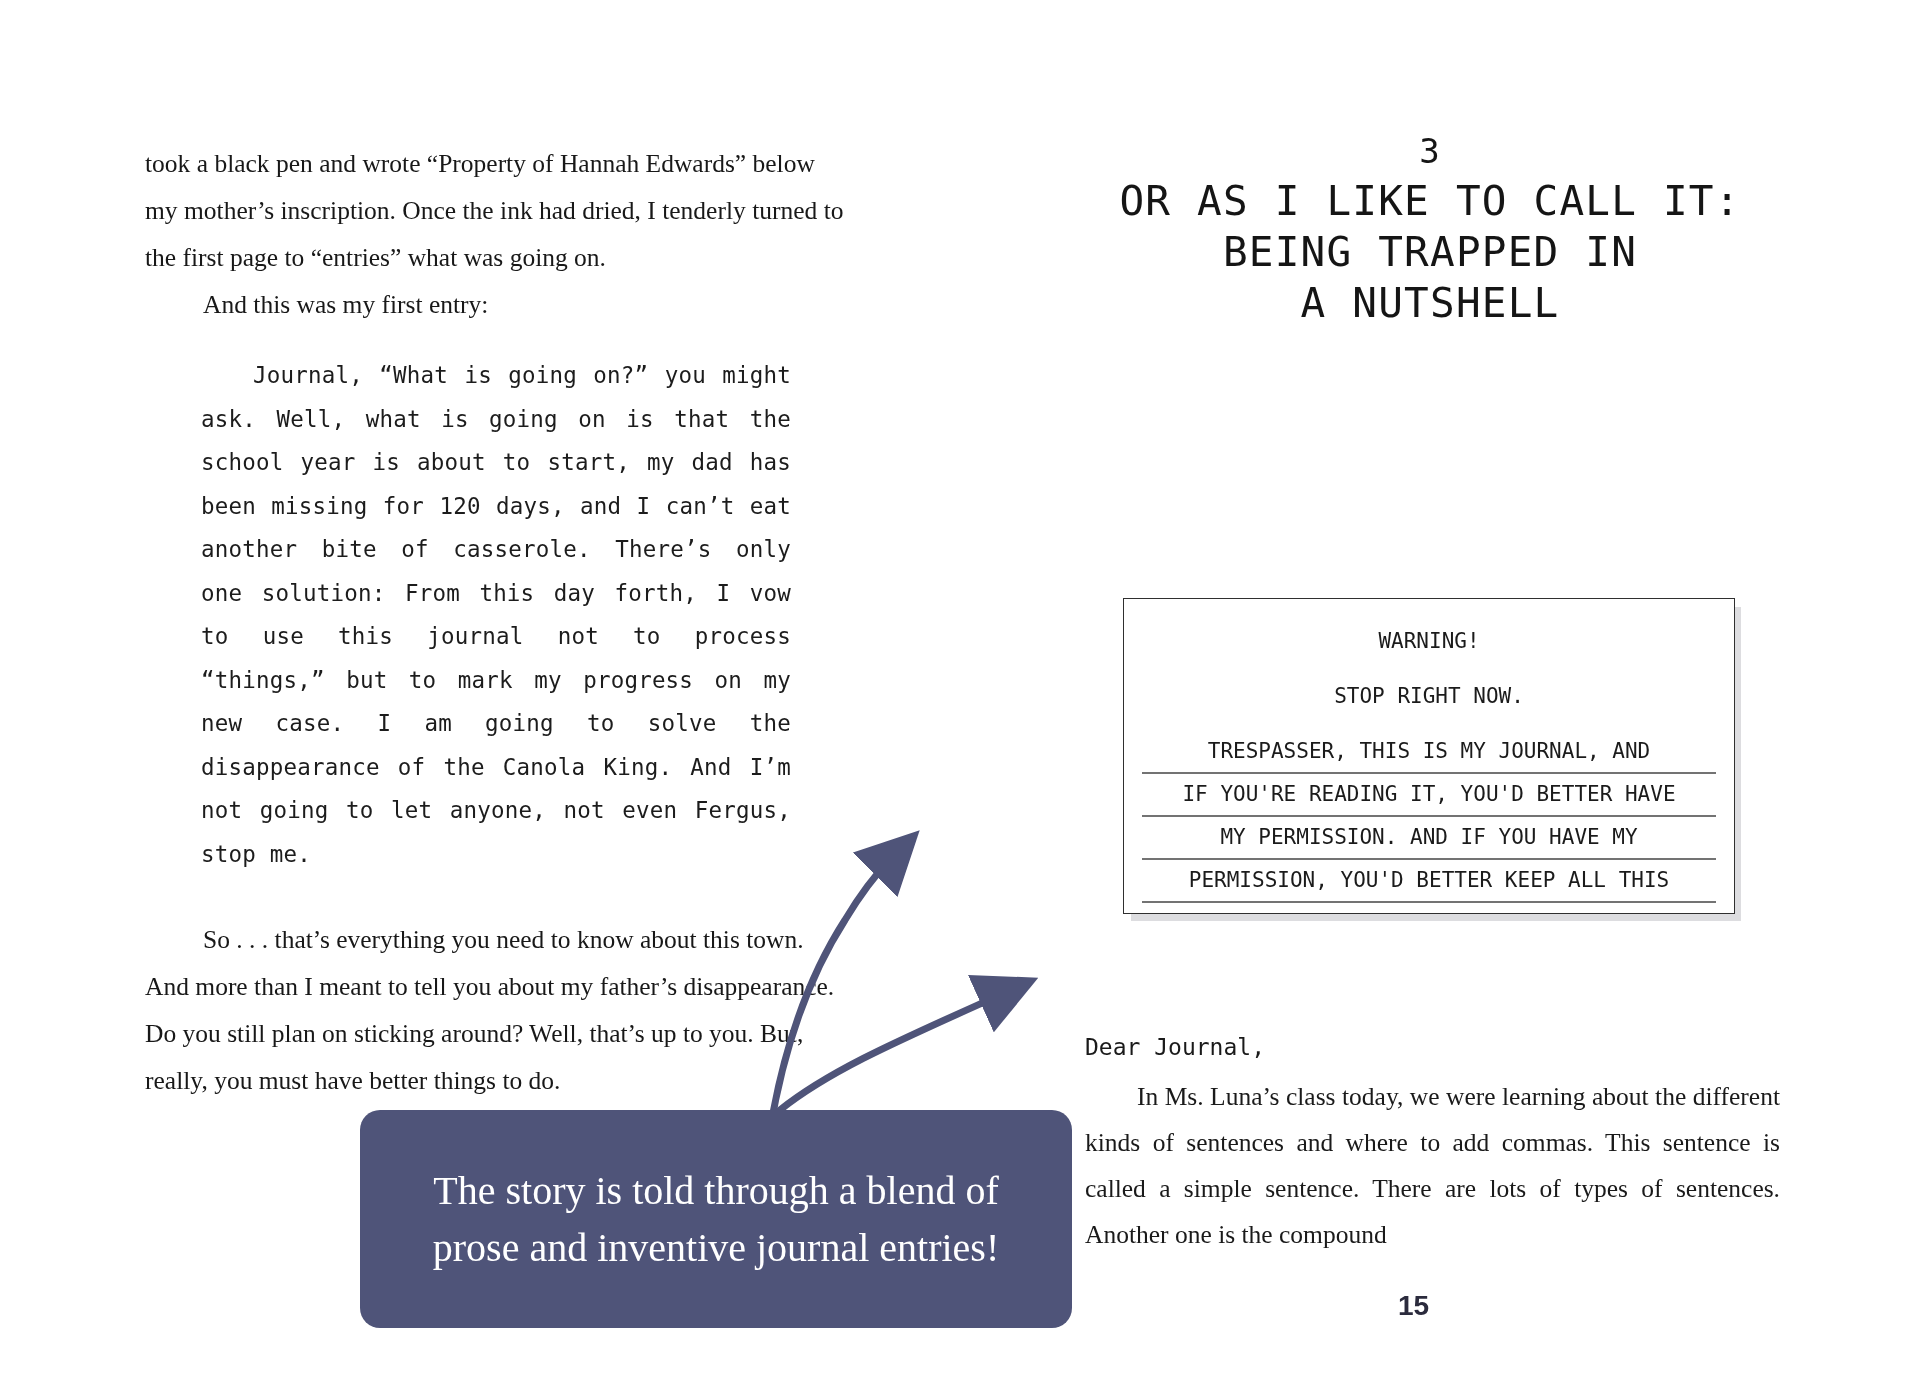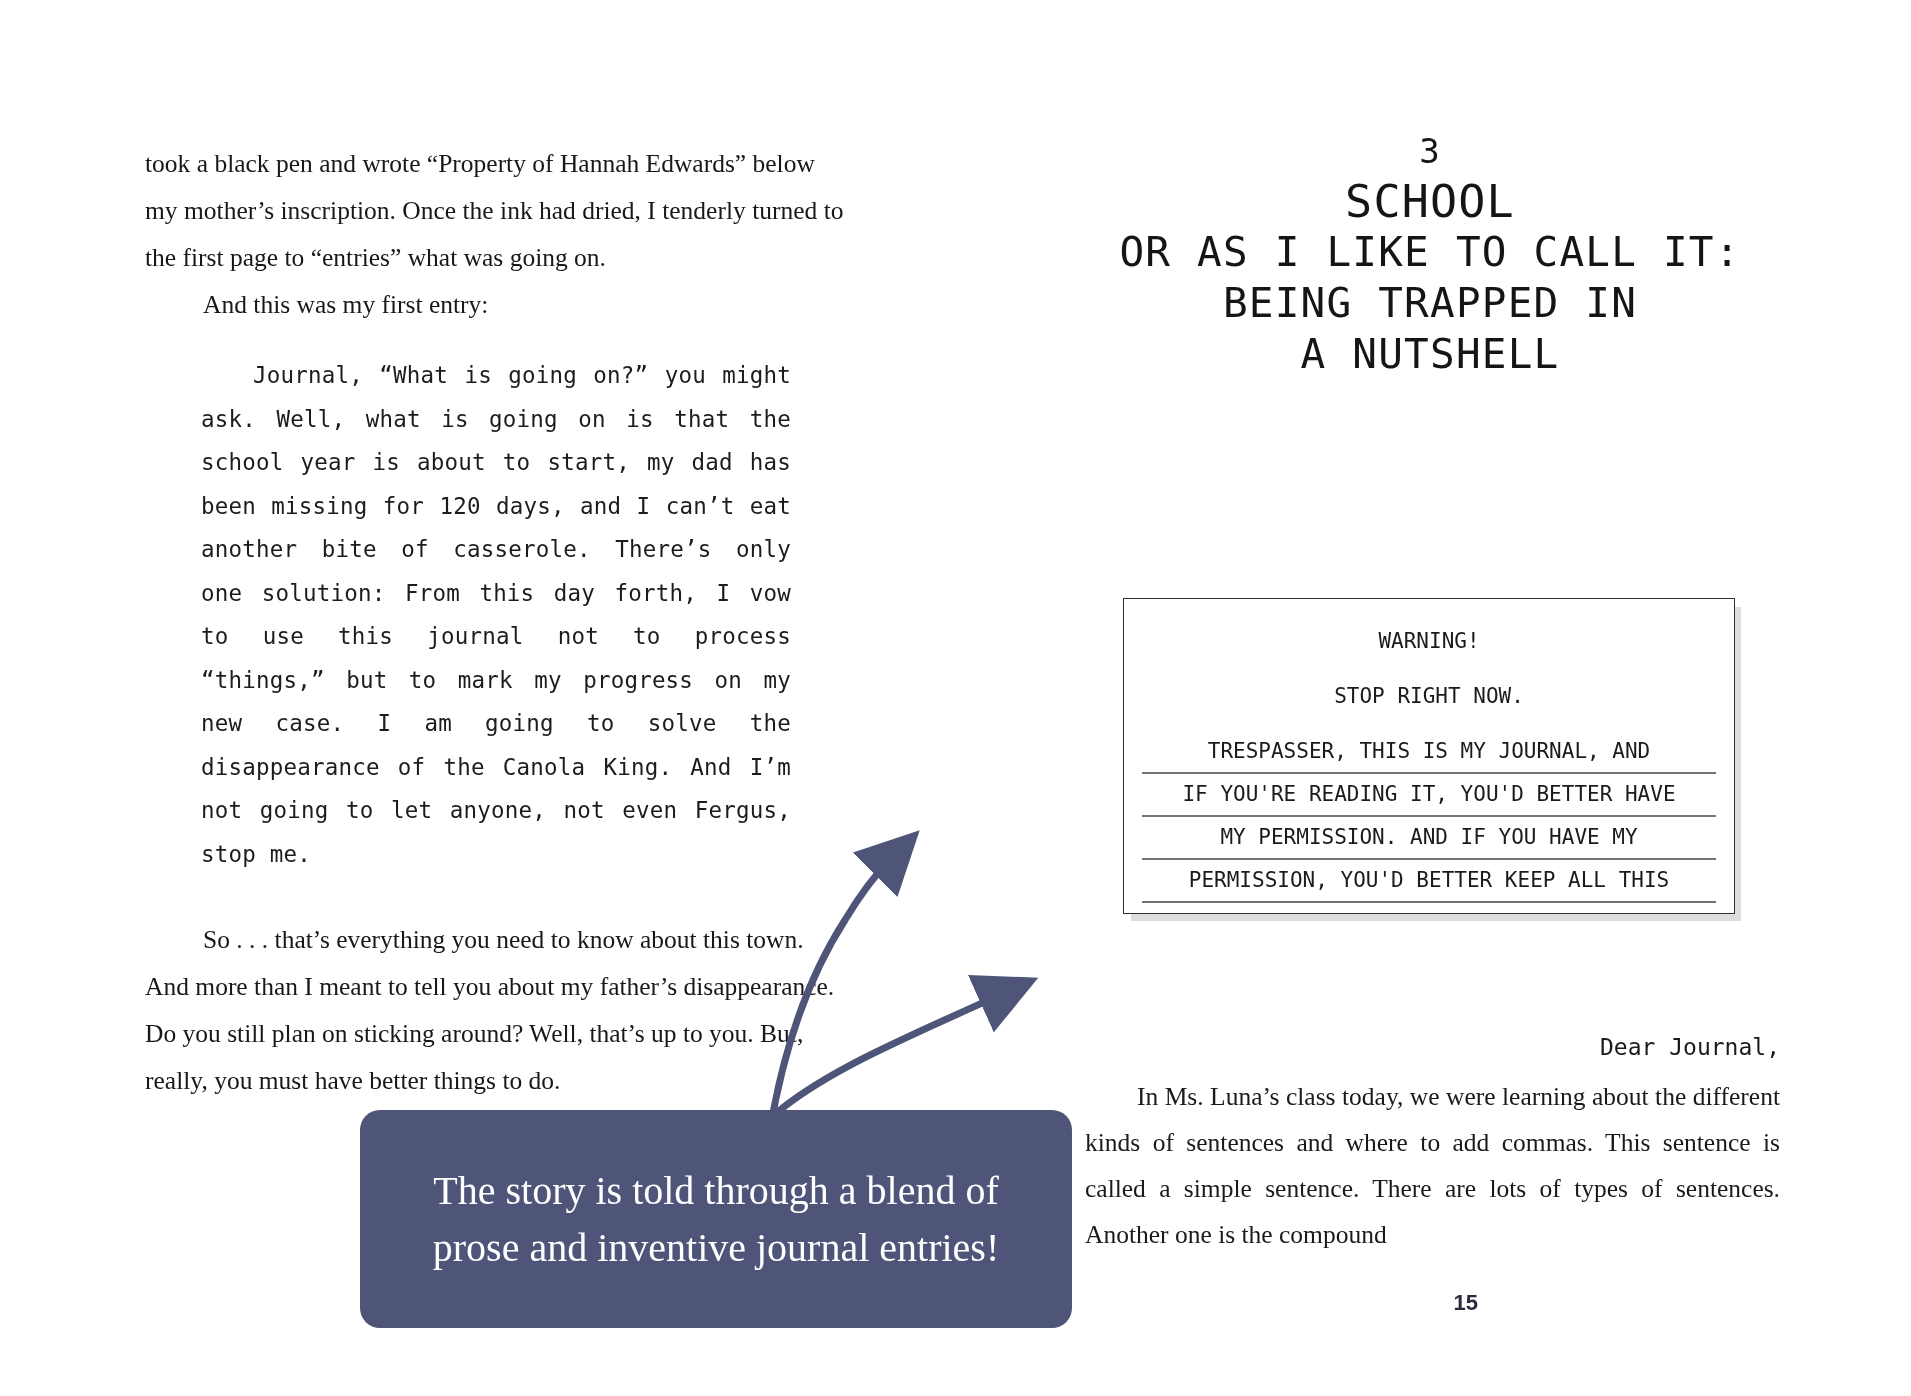--- a/index.html
+++ b/index.html
@@ -117,38 +117,37 @@
     position: absolute;
     left: 1085px;
     top: 1030px;
     width: 695px;
   }
   .dj-salutation {
     font-family: "DejaVu Sans Mono", monospace;
     font-size: 23px;
     line-height: 34px;
     margin-bottom: 10px;
-    text-align: right;
   }
   .dj-body {
     font-family: "Liberation Serif", serif;
     font-size: 25.5px;
     line-height: 46px;
     text-align: justify;
   }
   .dj-body p { margin: 0; text-indent: 52px; }
 
   .page-number {
     position: absolute;
     left: 1398px;
     top: 1290px;
     width: 80px;
-    text-align: right;
+    text-align: left;
     font-family: "Liberation Sans", sans-serif;
-    font-size: 22px;
+    font-size: 28px;
     font-weight: 700;
     color: #2b2b3d;
   }
 
   
   .callout {
     position: absolute;
     left: 360px;
     top: 1110px;
     width: 712px;
@@ -192,21 +191,20 @@
 
   <div class="prose after-journal">
     <p class="indent">So . . . that’s everything you need to know about this town. And more than I meant to tell you about my father’s disappearance. Do you still plan on sticking around? Well, that’s up to you. But, really, you must have better things to do.</p>
   </div>
 </div>
 
 <div class="right-page">
   <div class="chapter-head">
     <div class="chapter-num">3</div>
     <div class="chapter-title">
-      <div class="l1">SCHOOL</div>
       <div>OR AS I LIKE TO CALL IT:</div>
       <div>BEING TRAPPED IN</div>
       <div>A NUTSHELL</div>
     </div>
   </div>
 </div>
 
 <div class="warning-wrap">
   <div class="warning-box">
     <div class="wline">WARNING!</div>

